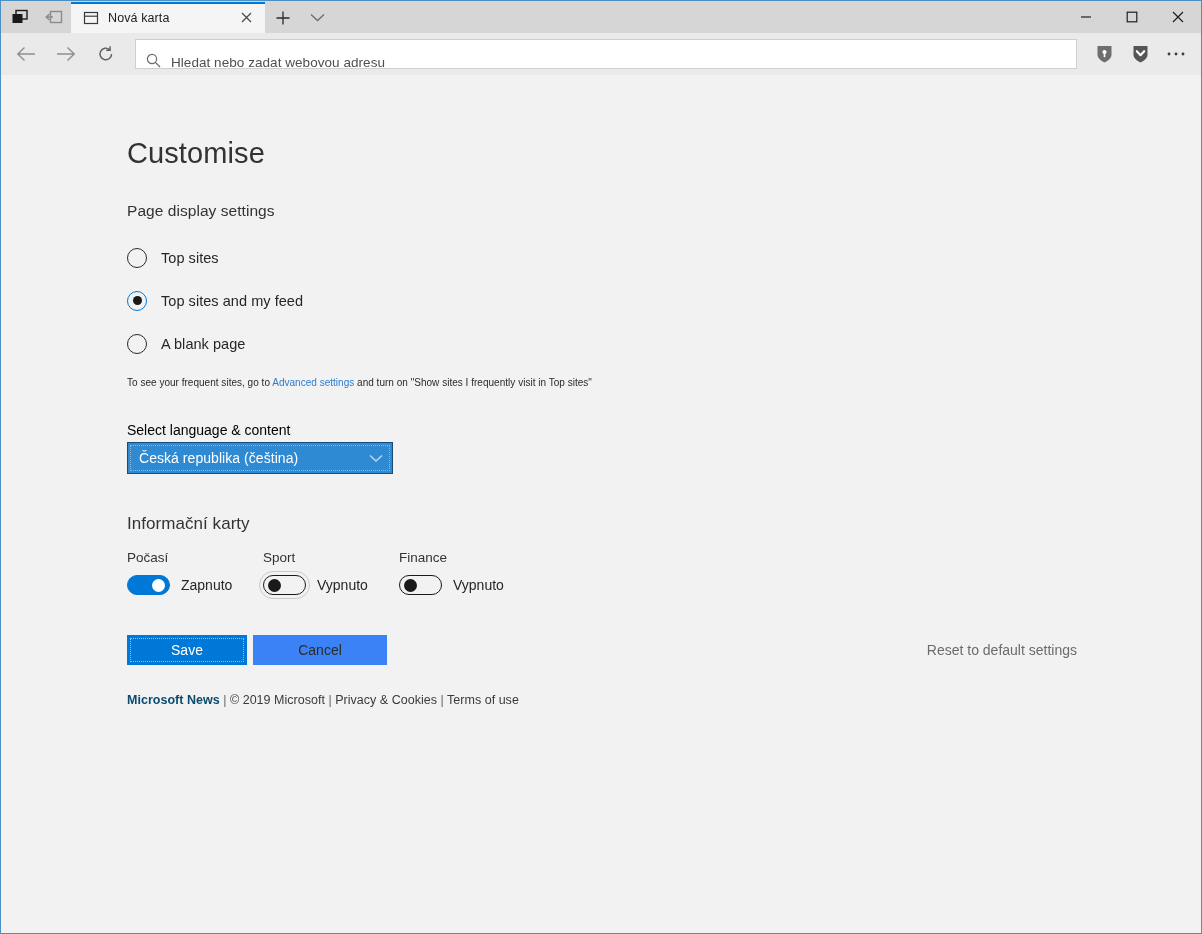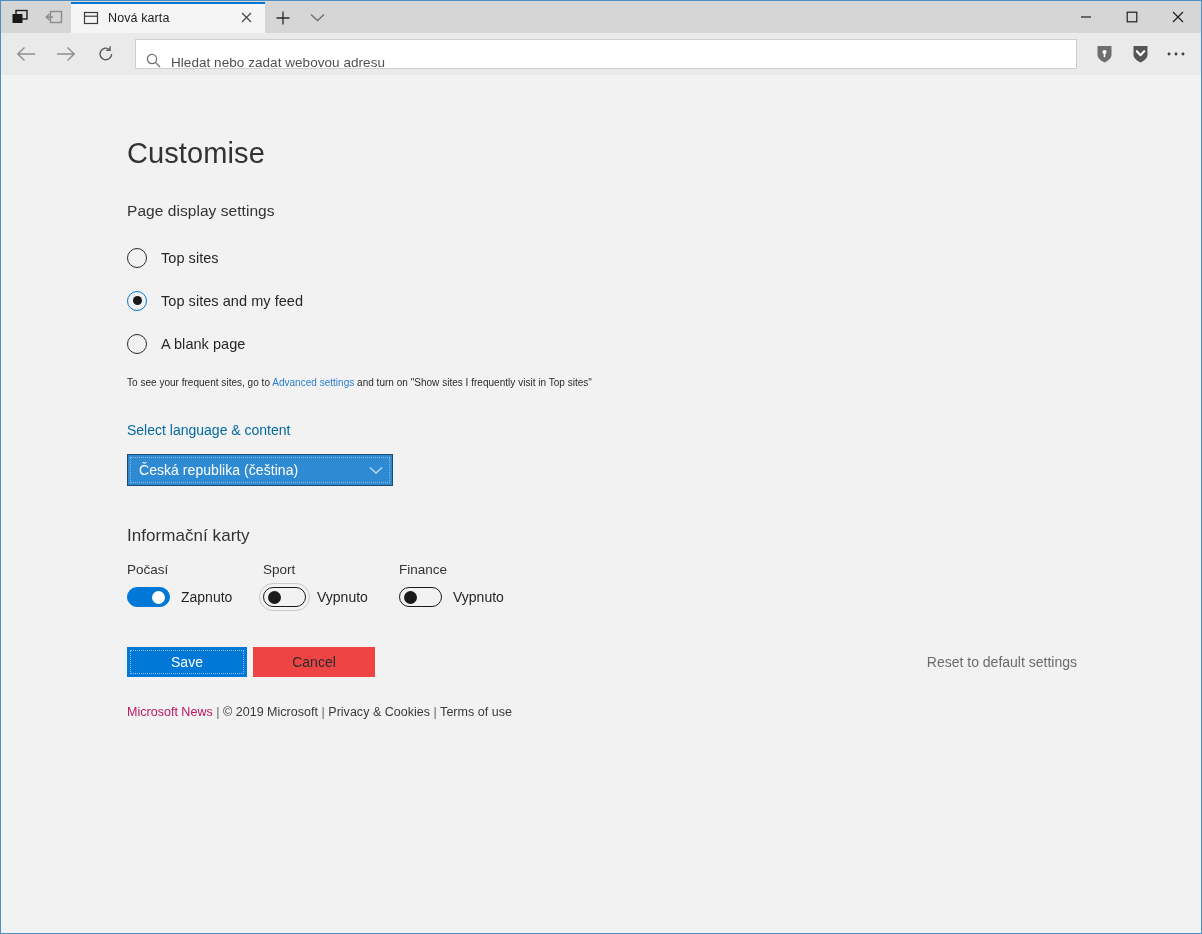--- a/index.html
+++ b/index.html
@@ -254,22 +254,22 @@
   }
   .hint a {
     color: #2b7dd1;
     text-decoration: none;
   }
 
   
   .field-group { margin-top: 34px; }
   .field-label {
     font-size: 14px;
-    color: #0369a1;
-    margin: 0 0 16px 0;
+    color: #000000;
+    margin: 0 0 4px 0;
   }
   .select-box {
     width: 266px;
     height: 32px;
     background: #2f8ad4;
     border: 1.5px solid #1b4a72;
     box-sizing: border-box;
     display: flex;
     align-items: center;
     justify-content: space-between;
@@ -363,41 +363,41 @@
     padding: 0 29px;
   }
   .btn.primary {
     background: #0078d7;
     color: #ffffff;
     width: 120px;
     outline: 1px dotted #8ec2ea;
     outline-offset: -4px;
   }
   .btn.secondary {
-    background: #ef4444;
+    background: #3b82f6;
     color: #2b2b2b;
-    width: 122px;
+    width: 134px;
     margin-left: 6px;
   }
   .reset-link {
     margin-left: auto;
     font-size: 14px;
     color: #6b6b6b;
     cursor: default;
     white-space: nowrap;
   }
 
   
   .footer {
     margin-top: 28px;
     font-size: 12.5px;
     color: #3a3a3a;
     letter-spacing: .02px;
   }
-  .footer .brand { font-weight: normal; color: #be185d; }
+  .footer .brand { font-weight: bold; color: #0c4a6e; }
   .footer .sep { color: #6a6a6a; }
 </style>
 </head>
 <body>
 
 <div class="window">
 
   <div class="titlebar">
 
     <div class="tb-sysicons">

